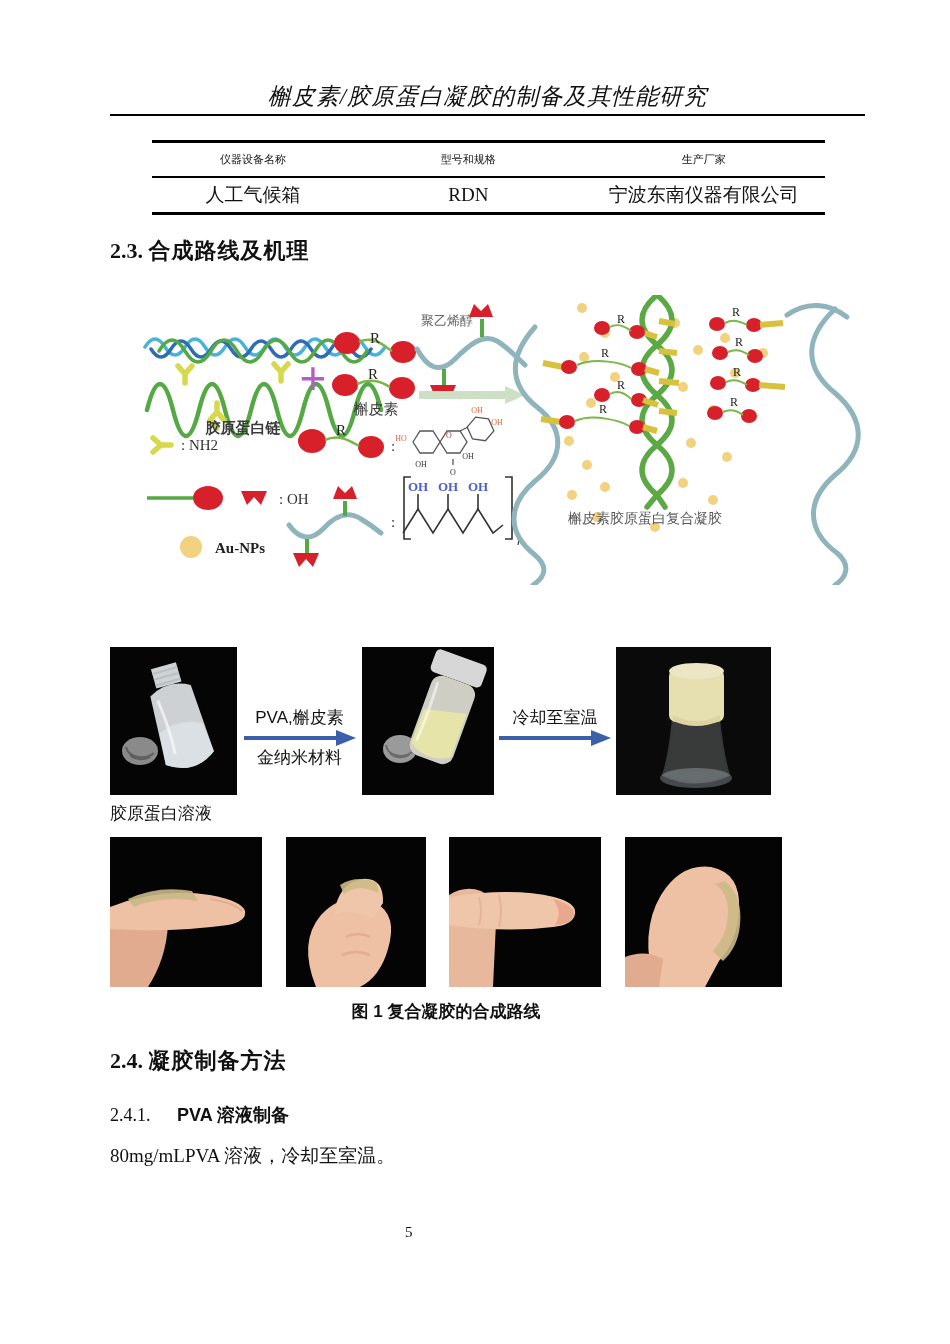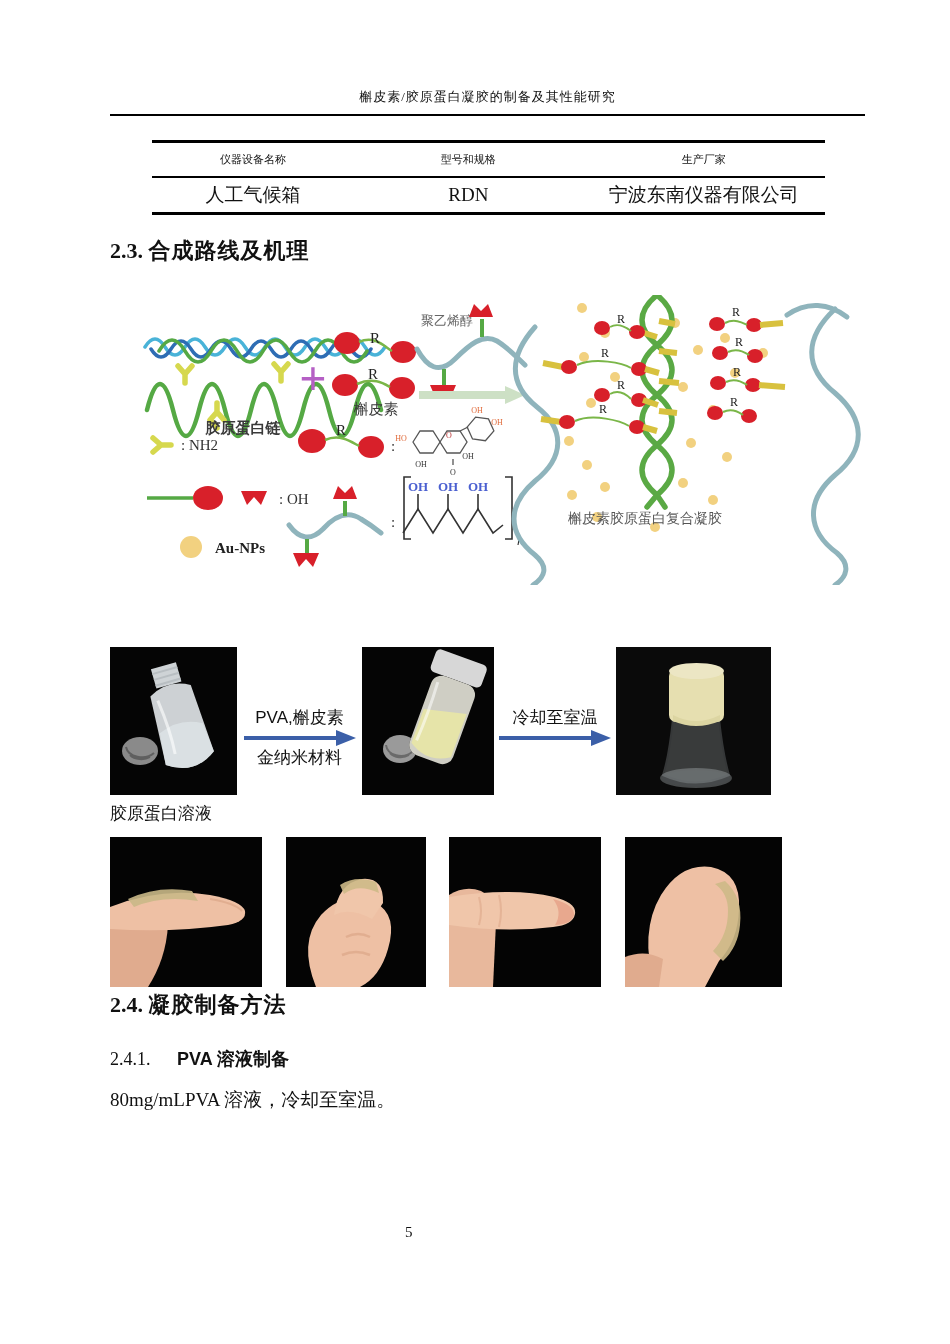--- a/index.html
+++ b/index.html
@@ -9,21 +9,21 @@
     width: 950px; height: 1344px;
     background: #ffffff;
     font-family: "Liberation Serif", "DejaVu Serif", serif;
     color: #111;
     overflow: hidden;
   }
   .inner { position:absolute; left:110px; top:0; width:755px; }
 
   
   .doc-header { padding-top:86px; border-bottom:2px solid #000; padding-bottom:6px; text-align:center; }
-  .doc-header .title { font-size:13px; line-height:22px; letter-spacing:1px; }
+  .doc-header .title { font-size:23px; line-height:22px; letter-spacing:1px;font-style:italic; }
 
   
   table.equip { width:673px; margin:24px 0 0 42px; border-collapse:collapse;
     border-top:3px solid #000; border-bottom:3px solid #000; }
   table.equip th { font-weight:normal; font-size:11px; height:35px; text-align:center;
     border-bottom:2px solid #000; }
   table.equip td { font-size:19px; height:37px; text-align:center; }
   .c1{width:30%}.c2{width:34%}.c3{width:36%}
 
   .h2 { margin-top:22px; font-size:22px; line-height:28px; }
@@ -402,22 +402,23 @@
       <div class="photo" style="width:157px;height:150px;">
         <svg width="157" height="150" viewBox="0 0 157 150">
           <rect width="157" height="150" fill="#040404"></rect>
           <path d="M30 150 Q14 95 36 58 Q56 26 86 30 Q116 36 114 72 Q113 104 94 124 L80 150 Z" fill="#eec0a4"></path>
           <path d="M0 150 L0 120 Q20 112 38 122 L34 150 Z" fill="#e0ab8e"></path>
           <path d="M100 44 Q118 60 115 88 Q113 110 98 124 L88 114 Q103 98 103 74 Q103 56 90 47 Z" fill="#cdb987" opacity="0.9"></path>
         </svg>
       </div>
     </div>
 
-
-    <div class="h2" style="margin-top:4px;">
+    <div class="fig-caption">图 1 复合凝胶的合成路线</div>
+
+    <div class="h2" style="margin-top:24px;">
       <span class="num">2.4.</span>
       <span class="txt">凝胶制备方法</span>
     </div>
 
     <div class="h3">
       <span class="num">2.4.1.</span>
       <span class="txt">PVA 溶液制备</span>
     </div>
 
     <div class="para">

